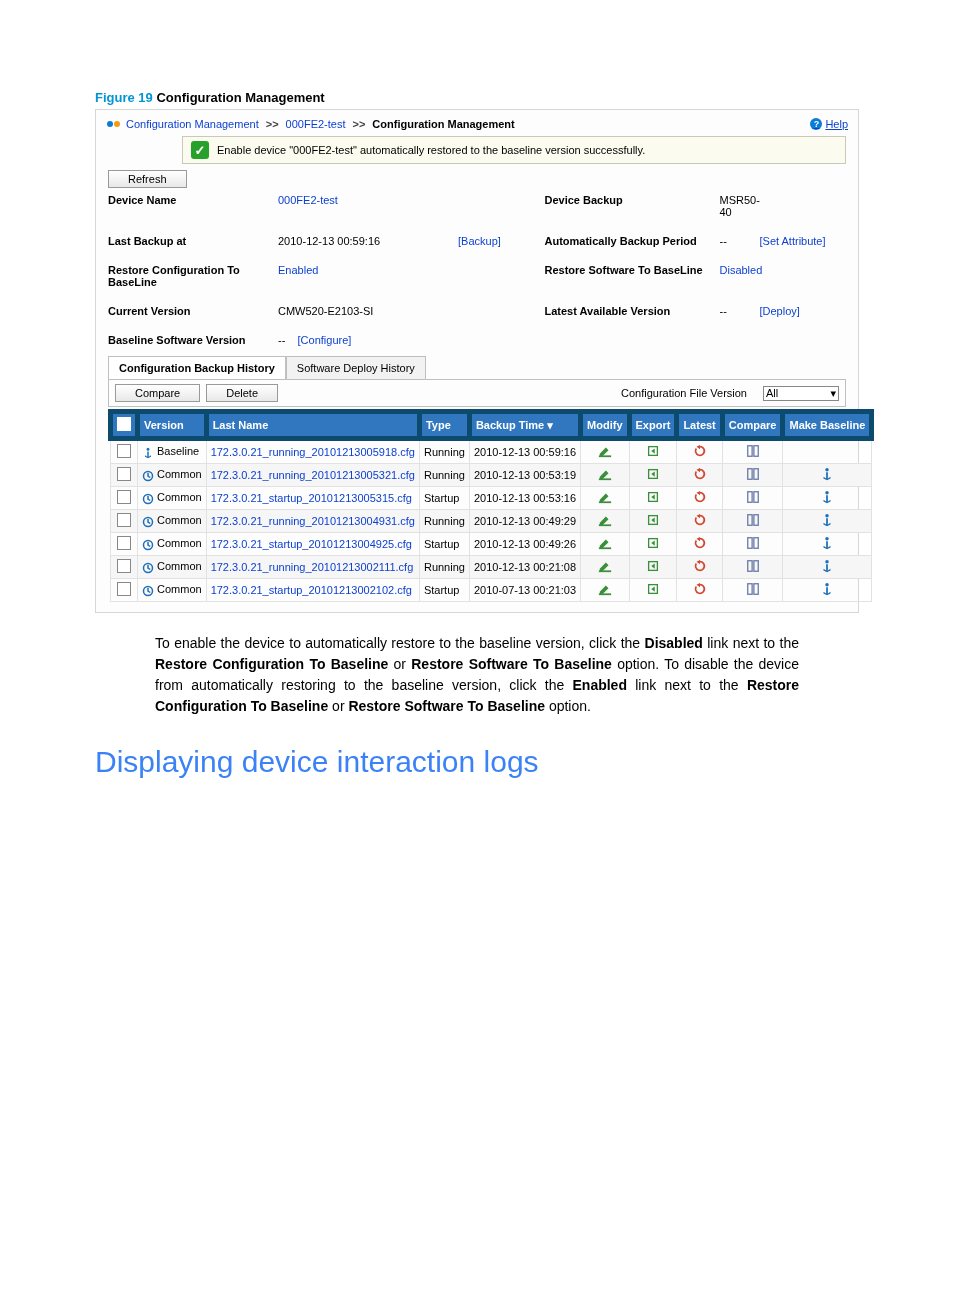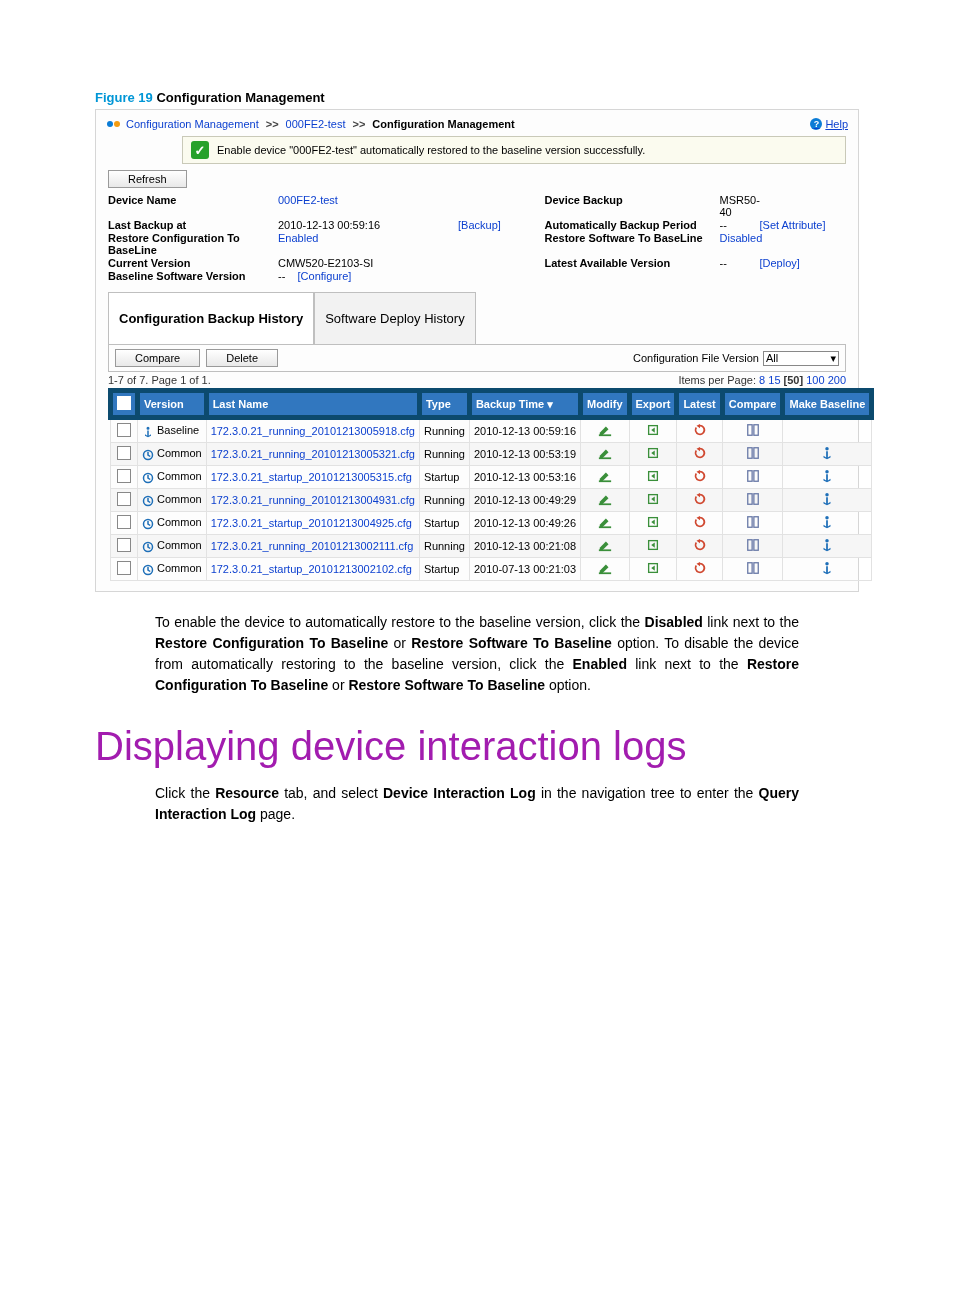--- a/index.html
+++ b/index.html
@@ -58,48 +58,48 @@
     border: 1px solid #9a9a9a;
     background: linear-gradient(#fff,#e8e8e8);
     padding: 2px 19px;
     font-size: 11px;
     cursor: pointer;
   }
   .refresh-row { padding: 0 6px 4px 6px; }
   .detail-grid {
     display: grid;
     grid-template-columns: 170px 180px 1fr 175px 40px 1fr;
-    row-gap: 1px;
+    row-gap: 17px;
     padding: 2px 6px 8px 6px;
     font-size: 11px;
   }
   .lbl { font-weight: bold; }
   .linkblue { color: #0b3fcf; }
   .tabs { display: flex; padding: 0 6px; margin-top: 2px; }
   .tab {
     border: 1px solid #bfbfbf;
     border-bottom: none;
-    padding: 18px 10px;
-    font-size: 13px;
+    padding: 5px 10px;
+    font-size: 11px;
     background: #fff;
     font-weight: bold;
     cursor: pointer;
   }
   .tab.inactive { background: #f2f2f2; font-weight: normal; }
   .sub-toolbar {
     border: 1px solid #bfbfbf;
     margin: 0 6px;
     padding: 4px 6px;
     display: flex;
     justify-content: space-between;
     align-items: center;
     font-size: 11px;
   }
   .sub-toolbar .left { display:flex; gap:6px; }
-  .sub-toolbar .right { display:flex; align-items:center; gap:4px; }
+  .sub-toolbar .right { display:flex; align-items:center; gap:16px; }
   .select { border:1px solid #888; font-size:11px; padding:0 2px; background:#fff; min-width:70px; }
   .pager {
     display:flex; justify-content:space-between;
     margin: 2px 6px 0 6px; font-size:11px; color:#333;
   }
   .pager .ipp b { font-weight:bold; }
   .tbl { border-collapse: collapse; width: calc(100% - 12px); margin: 2px 6px 0 6px; font-size:11px; }
   .tbl th {
     background: #3177bf;
     color: #fff;
@@ -115,22 +115,22 @@
     white-space: nowrap;
   }
   .tbl tr:nth-child(even) td { background:#f6f6f6; }
   .chk { width:12px; height:12px; border:1px solid #888; display:inline-block; background:#fff; }
   .vicon { display:inline-block; width:12px; height:12px; vertical-align:middle; margin-right:3px; }
   .anchor-icon svg, .clock-icon svg { width:12px; height:12px; }
   .aicon { display:inline-flex; width:14px; height:14px; align-items:center; justify-content:center; }
   .para { font-size: 14px; line-height: 1.5; text-align: justify; margin: 14px 60px 14px 60px; }
   .para b { font-weight: bold; }
   h1.section {
-    color: #a21caf;
-    font-size: 40px;
+    color: #3b82f6;
+    font-size: 30px;
     font-weight: normal;
     margin: 28px 0 6px 0;
   }
   .linkblue2 { color:#0b3fcf; text-decoration:none; }
 </style>
 </head>
 <body>
 
 <div class="page">
 
@@ -223,31 +223,20 @@
       </div>
       <div class="right">
         <span>Configuration File Version</span>
         <span class="select">
           <span>All</span>
           <span style="float:right">▾</span>
         </span>
       </div>
     </div>
 
-    <div class="pager">
-      <div>1-7 of 7. Page 1 of 1.</div>
-      <div class="ipp">
-        <span>Items per Page:</span>
-        <a href="#" class="linkblue2">8</a>
-        <a href="#" class="linkblue2">15</a>
-        <b>[50]</b>
-        <a href="#" class="linkblue2">100</a>
-        <a href="#" class="linkblue2">200</a>
-      </div>
-    </div>
 
     <table class="tbl">
       <thead>
         <tr>
           <th><span class="chk" style="border-color:#fff"></span></th>
           <th>Version</th>
           <th>Last Name</th>
           <th>Type</th>
           <th>Backup Time ▾</th>
           <th>Modify</th>
@@ -531,17 +520,14 @@
 
   </div>
 
   <p class="para">
     <span>To enable the device to automatically restore to the baseline version, click the </span><b>Disabled</b><span> link next to the </span><b>Restore Configuration To Baseline</b><span> or </span><b>Restore Software To Baseline</b><span> option. To disable the device from automatically restoring to the baseline version, click the </span><b>Enabled</b><span> link next to the </span><b>Restore Configuration To Baseline</b><span> or </span><b>Restore Software To Baseline</b><span> option.</span>
   </p>
 
   <h1 class="section">Displaying device interaction logs</h1>
 
 
-  <p class="para">
-    <span>Click the </span><b>Resource</b><span> tab, and select </span><b>Device Interaction Log</b><span> in the navigation tree to enter the </span><b>Query Interaction Log</b><span> page.</span>
-  </p>
 
 </div>
 
 </body></html>

